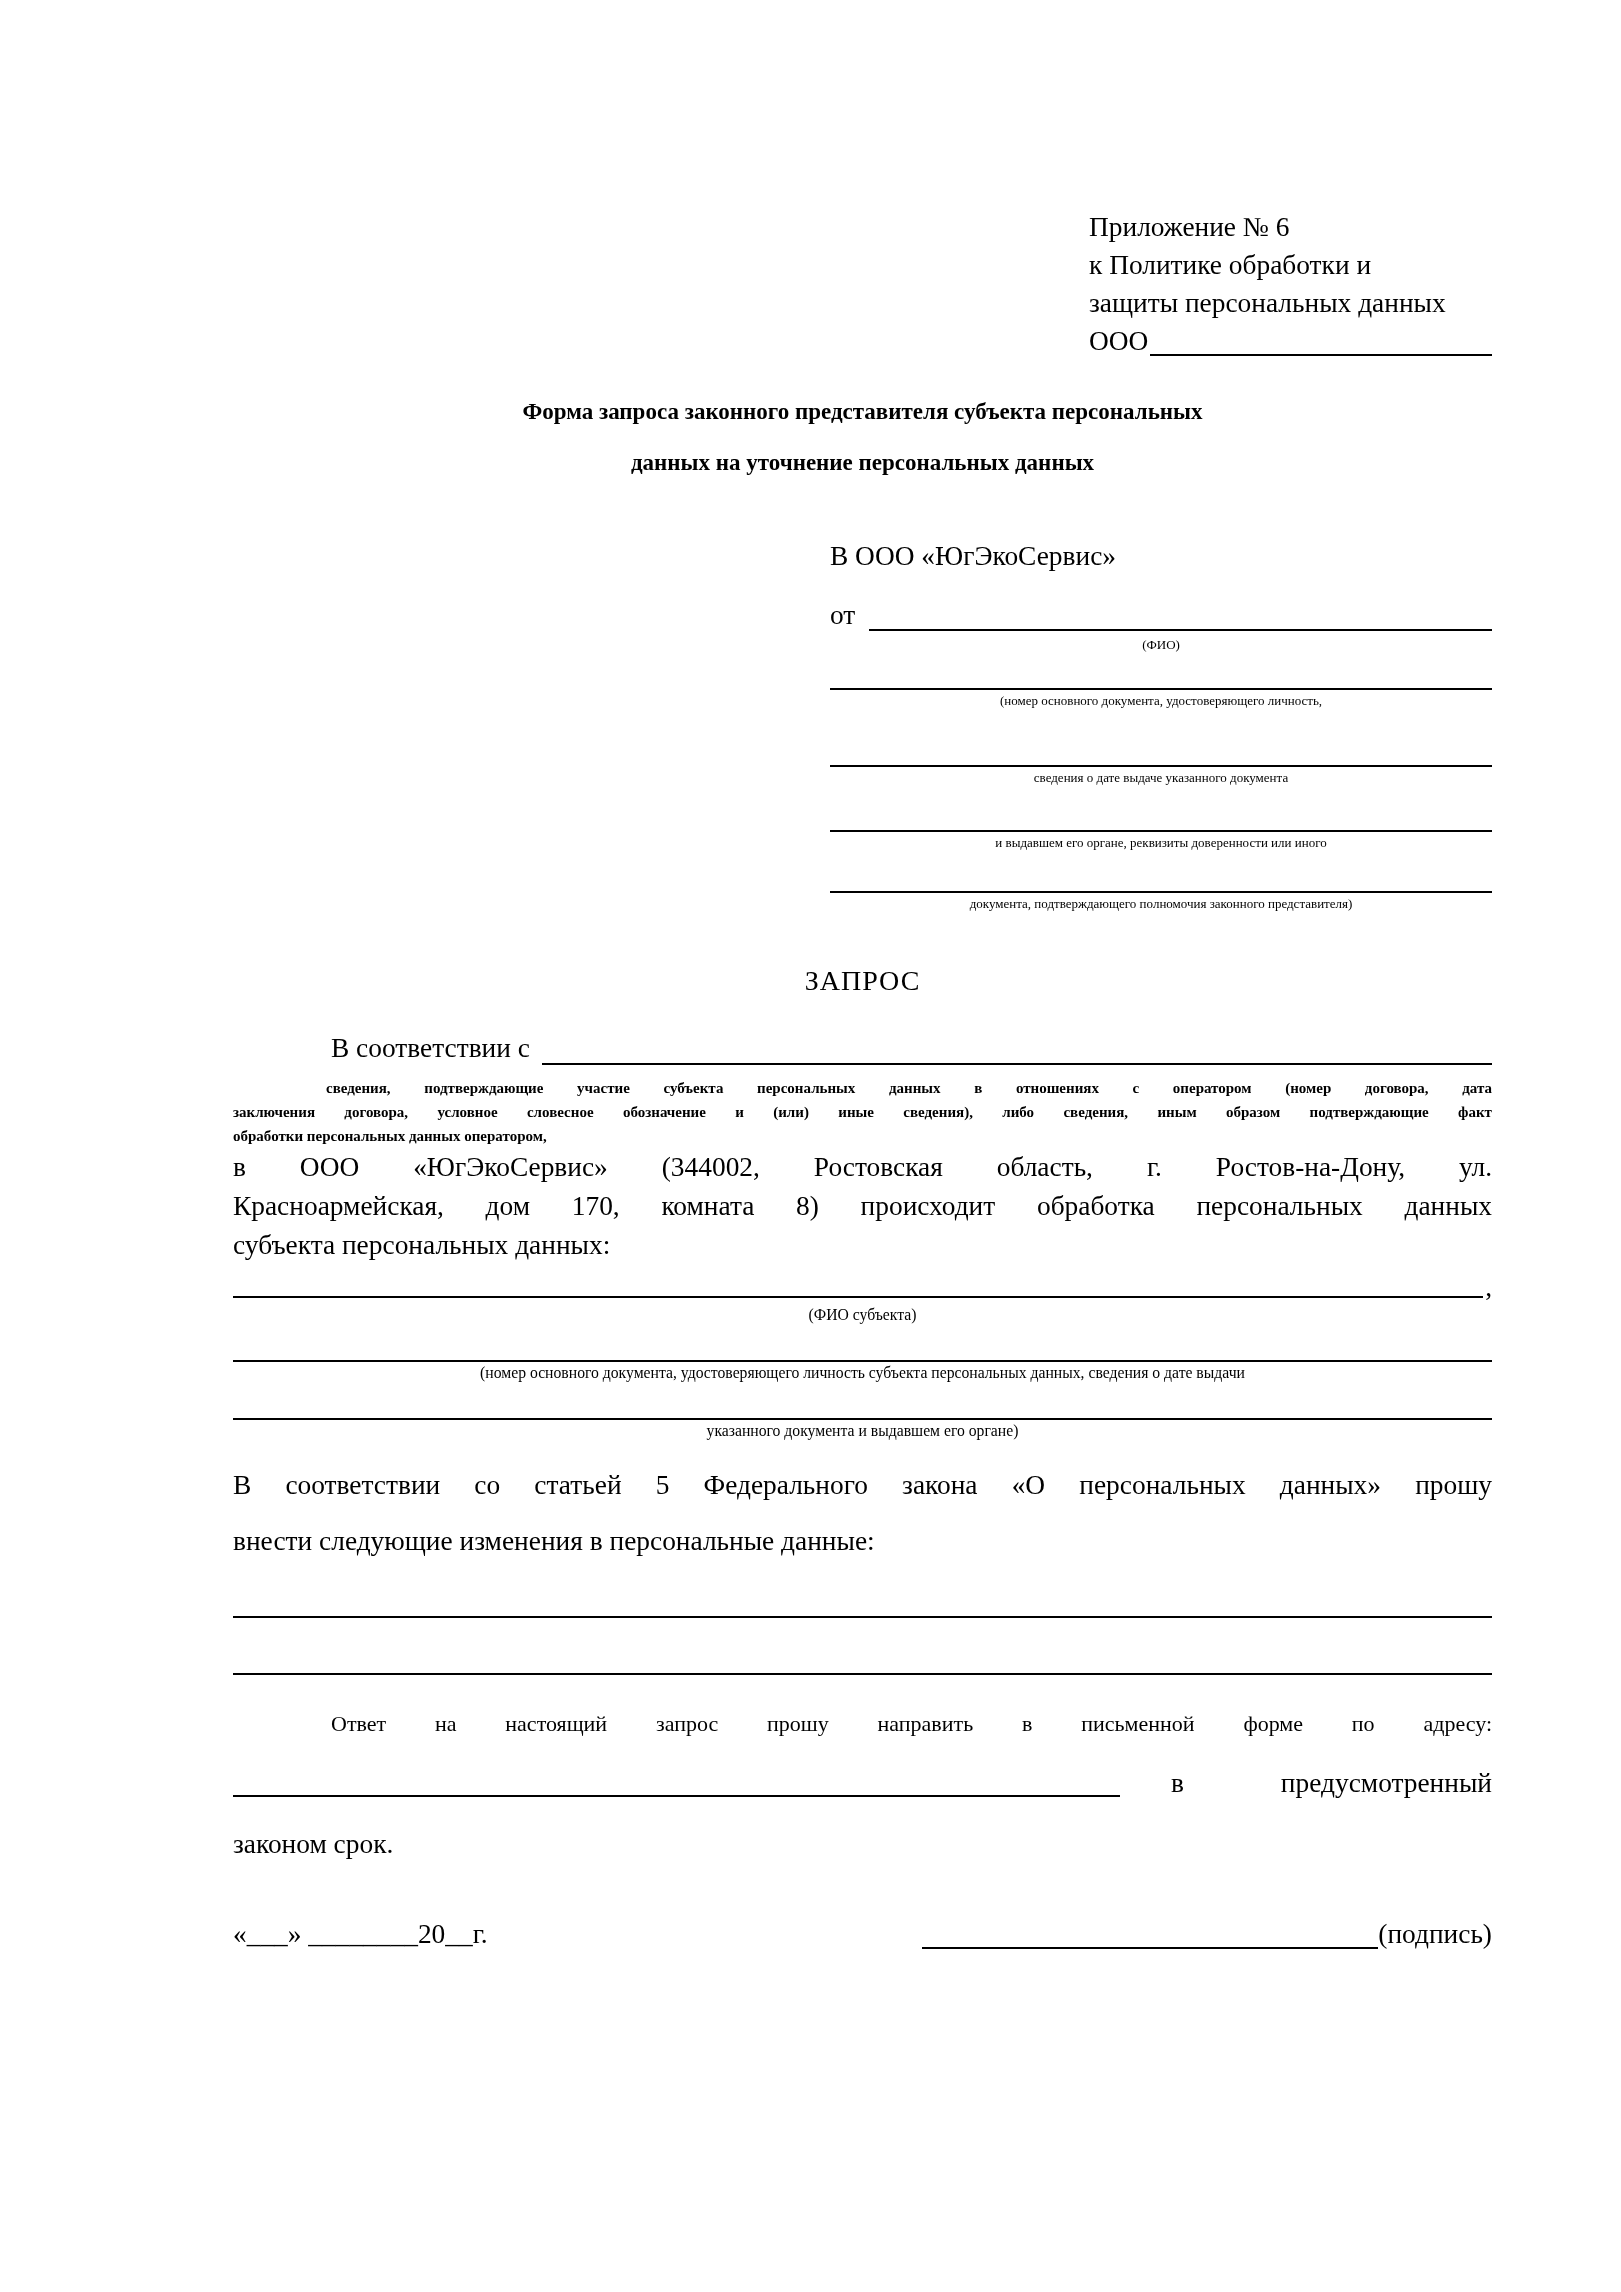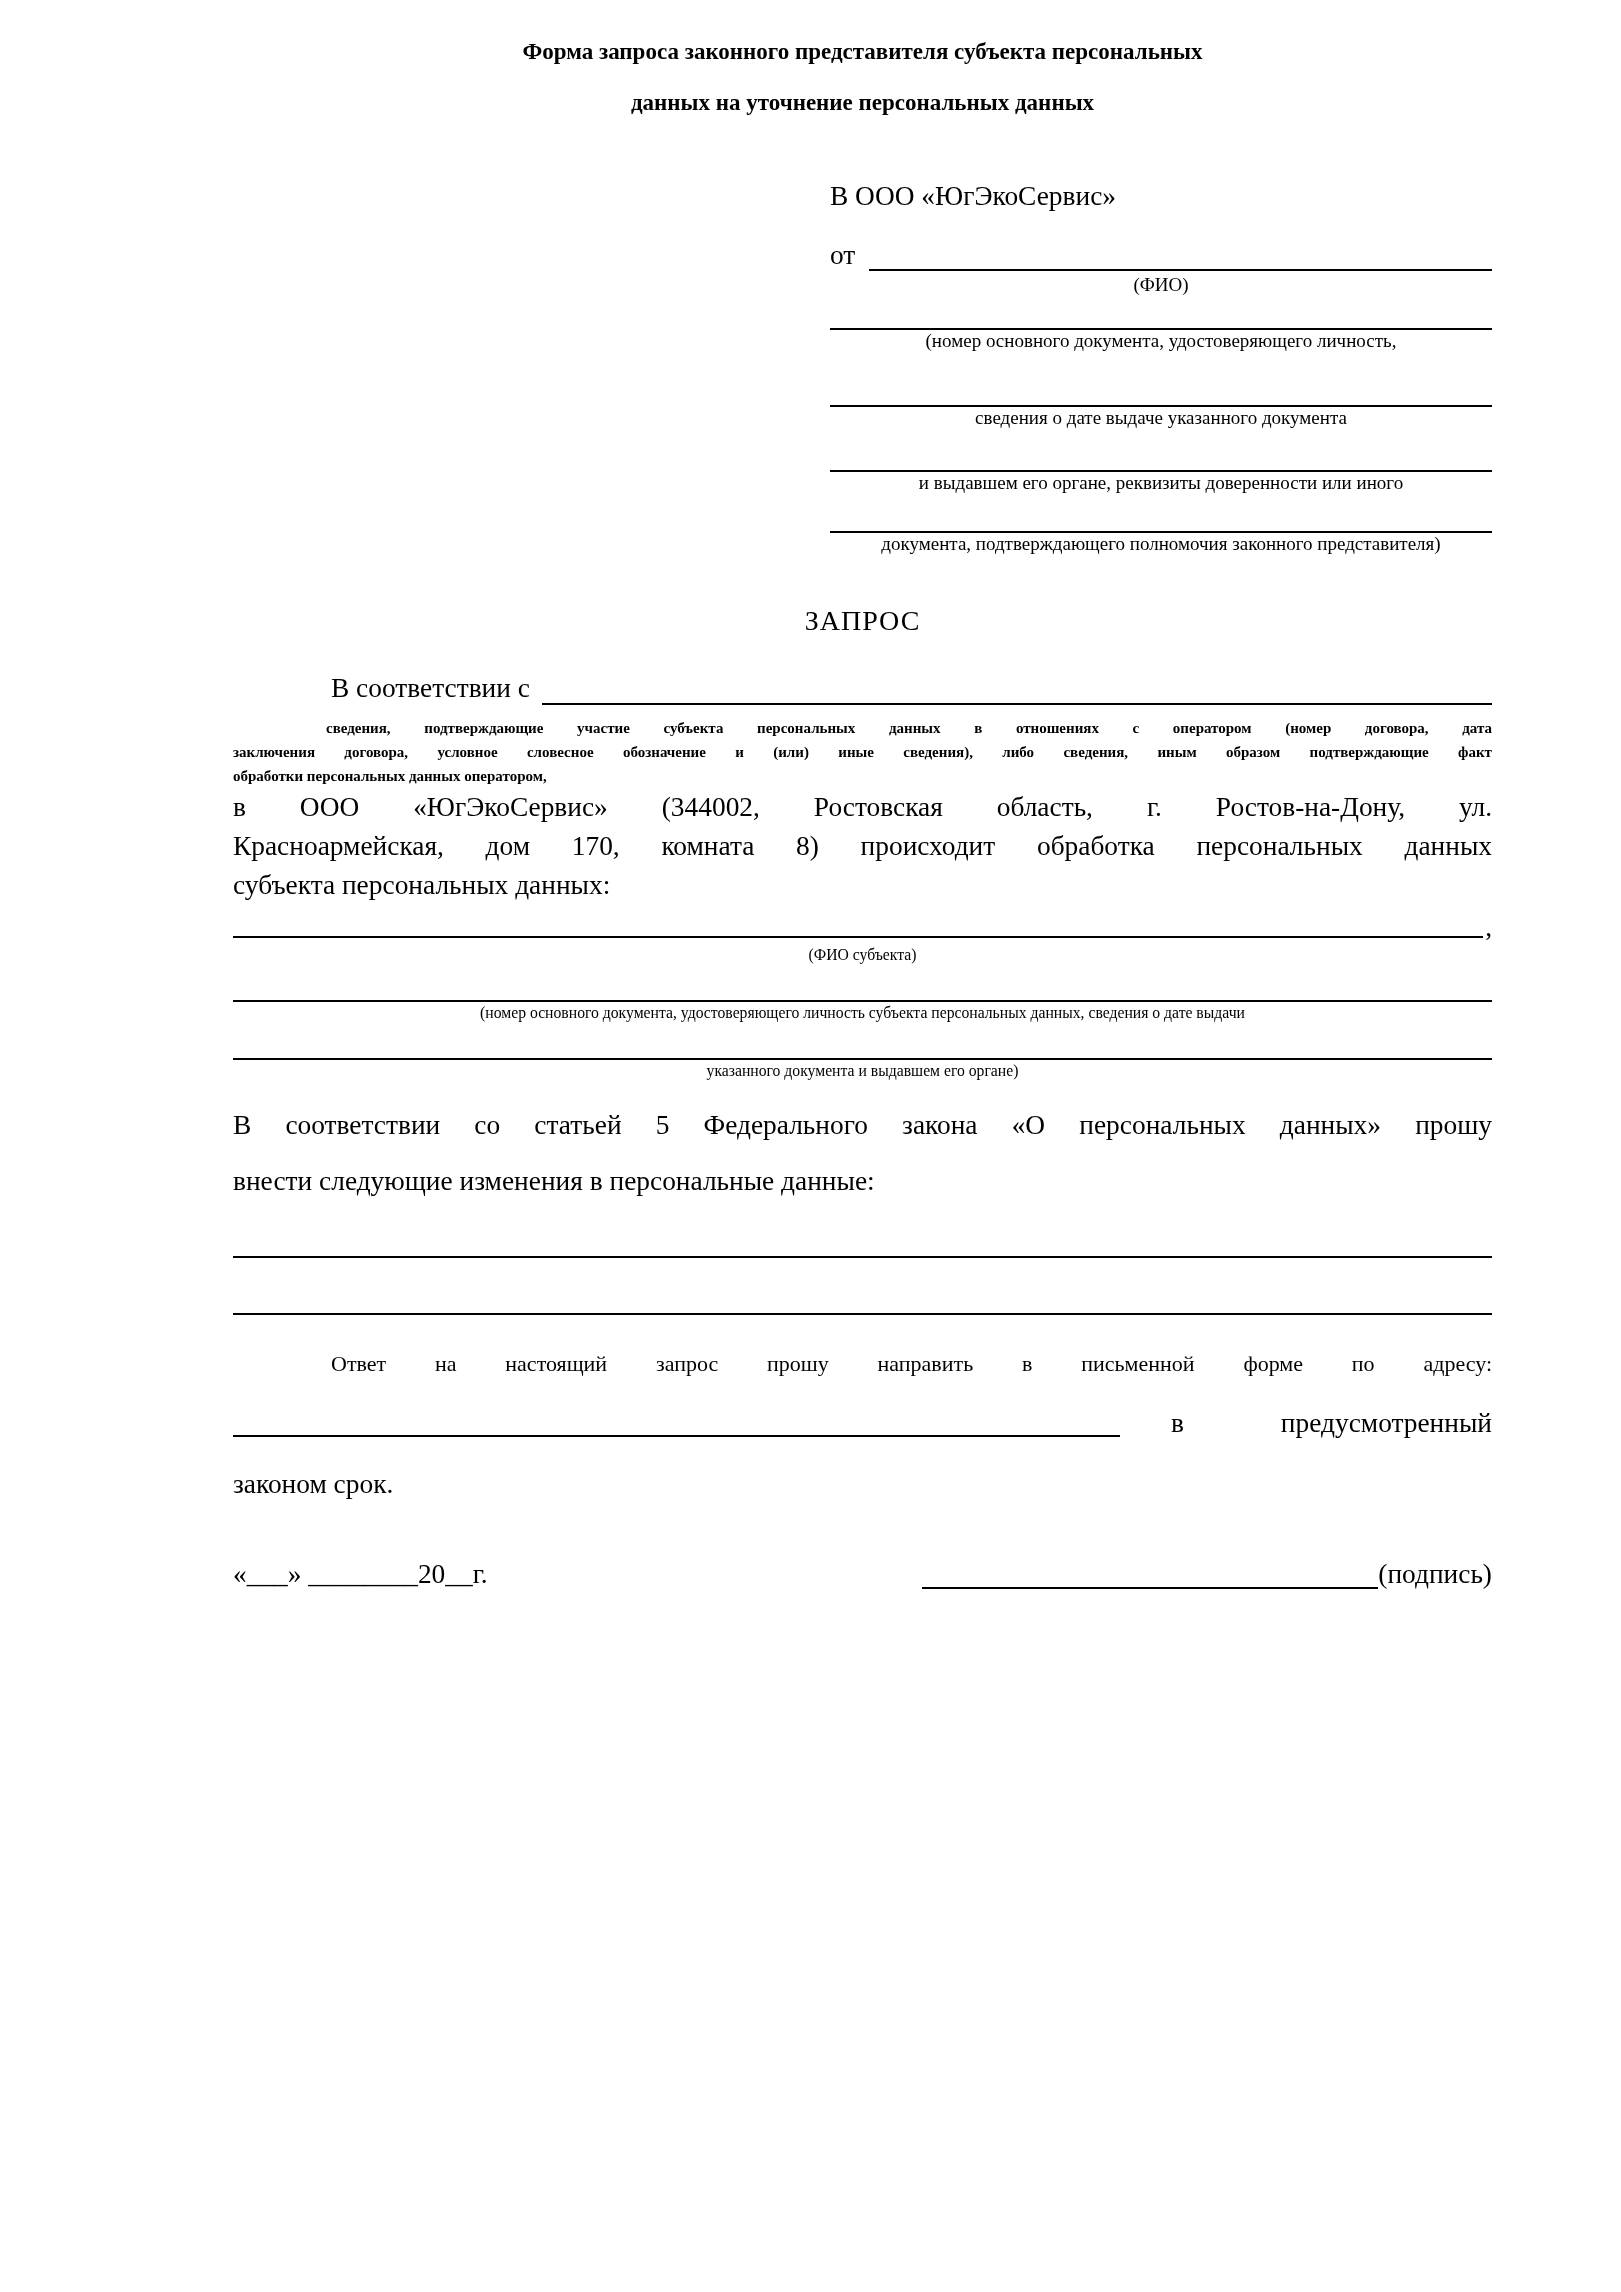--- a/index.html
+++ b/index.html
@@ -18,21 +18,21 @@
   .appendix { margin-left:856px; padding-top:208px; font-size:27.4px; line-height:38px; }
   .appendix-line { white-space:nowrap; }
   .ooo-row { display:flex; }
   .ooo-row .fill { flex:1; border-bottom:2px solid #000; margin-bottom:3.9px; margin-left:2px; }
   
   .doc-title { margin-top:25.5px; text-align:center; font-weight:bold; font-size:23px; line-height:51px; }
   
   .addressee { margin-top:49px; margin-left:597px; font-size:27.4px; line-height:38px; }
   .from-row { margin-top:21.6px; display:flex; }
   .from-row .fill { flex:1; margin-left:13.7px; border-bottom:2.9px solid #000; margin-bottom:2.9px; }
-  .cap { font-size:19px; line-height:21.6px; text-align:center; }
+  .cap { font-size:13px; line-height:21.6px; text-align:center; }
   .cap-sm { font-size:15.7px; line-height:21.6px; text-align:center; }
   .blank { border-bottom:2.9px solid #000; height:14.7px; }
   .blank.b1 { margin-top:17.6px; }
   .blank.b2 { margin-top:39px; }
   .blank.b3 { margin-top:26.5px; }
   .blank.b4 { margin-top:22.5px; }
   
   .zapros { margin-top:47px; text-align:center; font-size:28px; line-height:39px; letter-spacing:1px; }
   .intro-row { margin-top:29px; display:flex; font-size:27.4px; line-height:39px; }
   .intro-row .lead { padding-left:98px; white-space:nowrap; }
@@ -61,20 +61,29 @@
   .footer-row { margin-top:51px; display:flex; justify-content:space-between; align-items:flex-end; font-size:27.4px; line-height:39px; }
   .sig-group { display:flex; align-items:baseline; }
   .sig-group .sig-line { width:456px; border-bottom:2.9px solid #000; align-self:flex-end; margin-bottom:4.9px; }
 </style>
 </head>
 <body>
 
 <div class="page">
   <div class="content">
 
+    <div class="appendix">
+      <div class="appendix-line">Приложение № 6</div>
+      <div class="appendix-line">к Политике обработки и</div>
+      <div class="appendix-line">защиты персональных данных</div>
+      <div class="ooo-row">
+        <span>ООО</span>
+        <span class="fill"></span>
+      </div>
+    </div>
 
     <div class="doc-title">
       <div>Форма запроса законного представителя субъекта персональных</div>
       <div>данных на уточнение персональных данных</div>
     </div>
 
     <div class="addressee">
       <div>В ООО «ЮгЭкоСервис»</div>
       <div class="from-row">
         <span>от</span>

